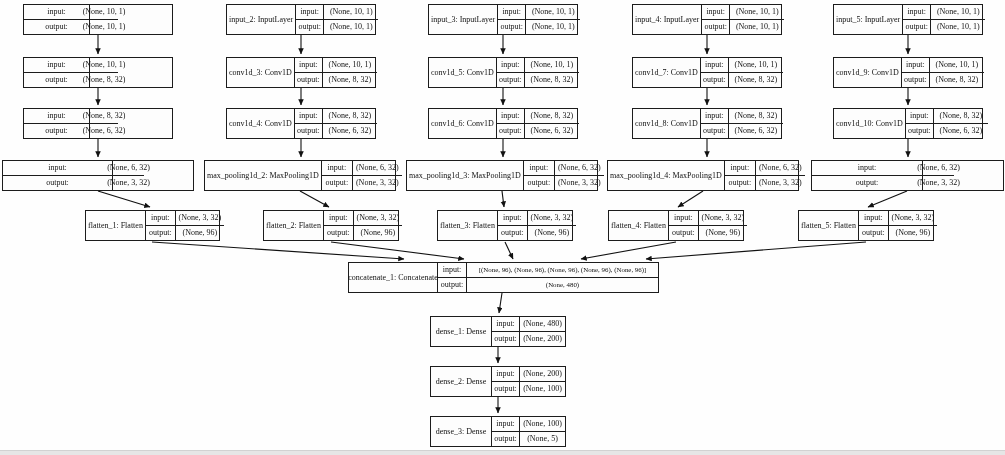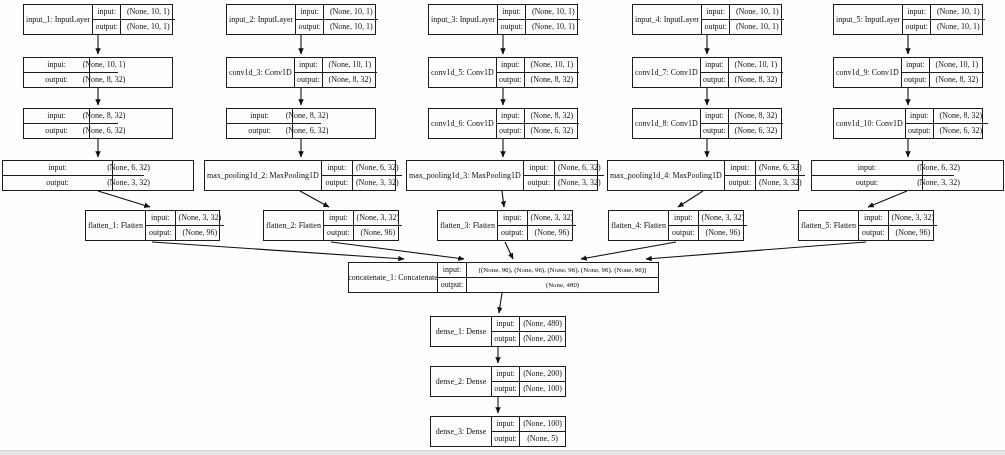--- a/index.html
+++ b/index.html
@@ -82,21 +82,20 @@
       <line x1="505" y1="242" x2="513" y2="259"></line>
       <line x1="676" y1="242" x2="581" y2="259"></line>
       <line x1="866" y1="242" x2="646" y2="259"></line>
       <line x1="502" y1="293" x2="499" y2="313"></line>
       <line x1="498" y1="347" x2="498" y2="363"></line>
       <line x1="498" y1="397" x2="498" y2="413"></line>
     </g>
   </svg>
 
   <div class="node std" style="left:23px;top:4px;width:150px">
-    <div class="lbl">input_1: InputLayer</div>
     <div class="col io">
         <div class="r">input:</div>
         <div class="r">output:</div>
       </div>
     <div class="col va">
         <div class="r">(None, 10, 1)</div>
         <div class="r">(None, 10, 1)</div>
       </div>
   </div>
   <div class="node std" style="left:23px;top:57px;width:150px">
@@ -157,20 +156,21 @@
     <div class="col io">
         <div class="r">input:</div>
         <div class="r">output:</div>
       </div>
     <div class="col va">
         <div class="r">(None, 10, 1)</div>
         <div class="r">(None, 8, 32)</div>
       </div>
   </div>
   <div class="node std" style="left:226px;top:108px;width:150px">
+    <div class="lbl">conv1d_4: Conv1D</div>
     <div class="col io">
         <div class="r">input:</div>
         <div class="r">output:</div>
       </div>
     <div class="col va">
         <div class="r">(None, 8, 32)</div>
         <div class="r">(None, 6, 32)</div>
       </div>
   </div>
   <div class="node pool" style="left:204px;top:160px;width:192px">

